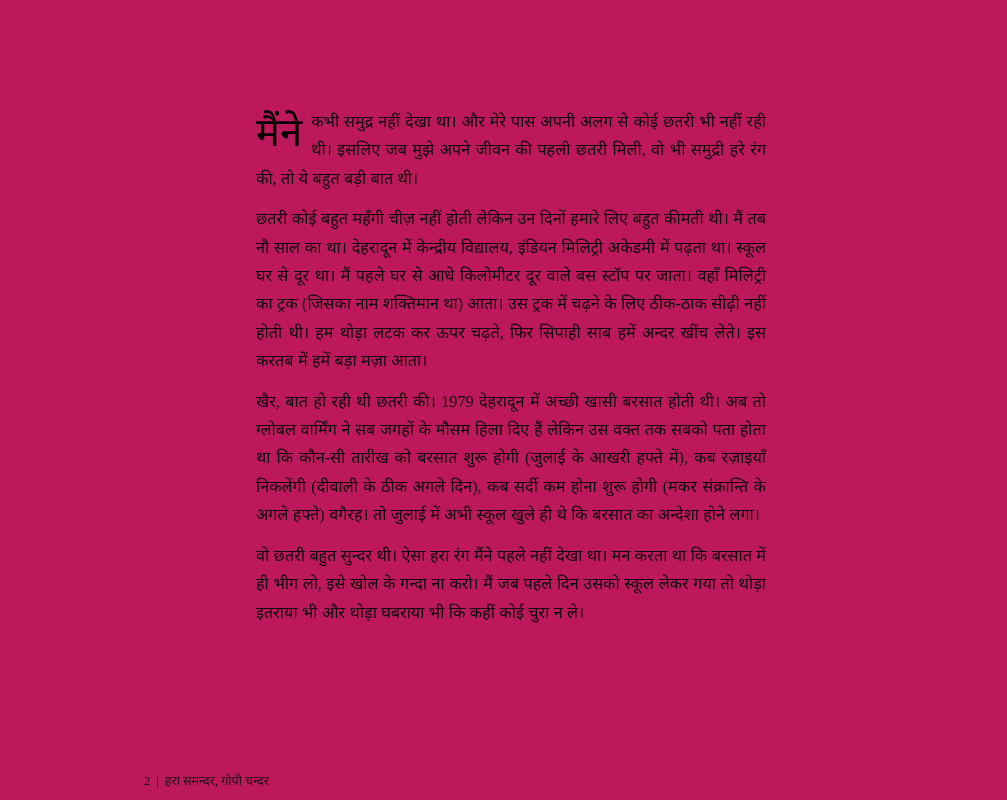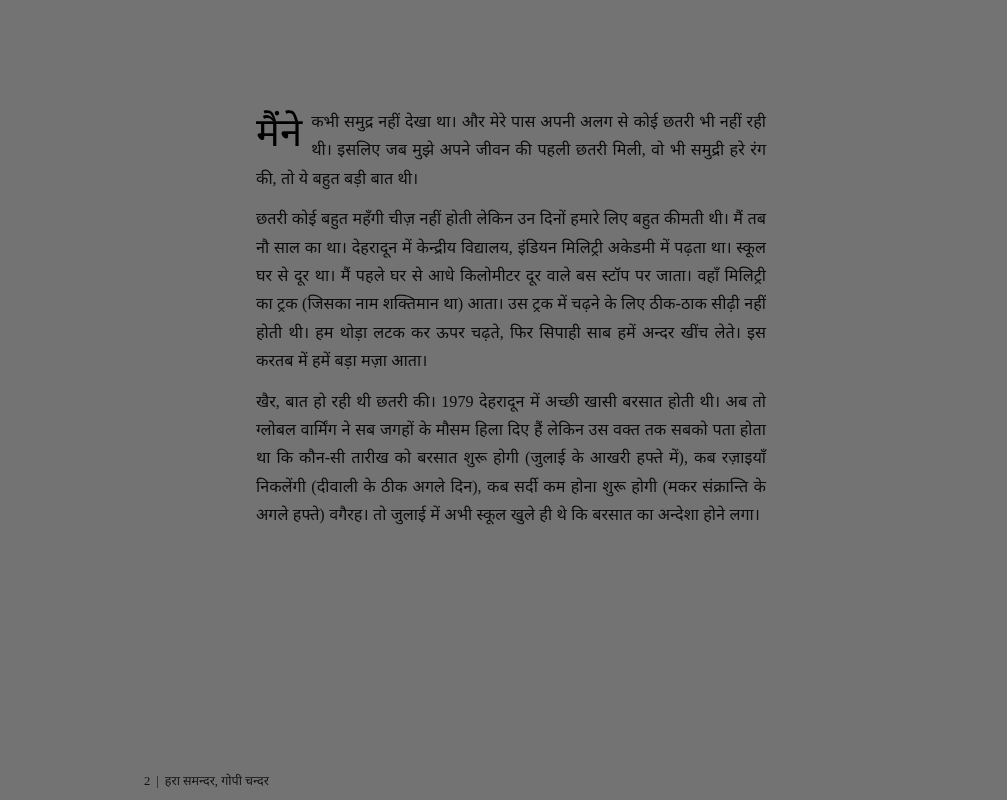--- a/index.html
+++ b/index.html
@@ -5,21 +5,21 @@
   html, body {
     margin: 0;
     padding: 0;
     background: #ffffff;
   }
 
   .page {
     position: relative;
     width: 1007px;
     height: 800px;
-    background: #737373;
+    background: #be185d;
     overflow: hidden;
     font-family: "Liberation Serif", "DejaVu Serif", serif;
     color: #000000;
     -webkit-font-smoothing: antialiased;
   }
 
   
   .text-column {
     position: absolute;
     left: 256px;
@@ -88,20 +88,23 @@
 
     <p class="para">
       <span>छतरी कोई बहुत महँगी चीज़ नहीं होती लेकिन उन दिनों हमारे लिए बहुत कीमती थी। मैं तब नौ साल का था। देहरादून में केन्द्रीय विद्यालय, इंडियन मिलिट्री अकेडमी में पढ़ता था। स्कूल घर से दूर था। मैं पहले घर से आधे किलोमीटर दूर वाले बस स्टॉप पर जाता। वहाँ मिलिट्री का ट्रक (जिसका नाम शक्तिमान था) आता। उस ट्रक में चढ़ने के लिए ठीक-ठाक सीढ़ी नहीं होती थी। हम थोड़ा लटक कर ऊपर चढ़ते, फिर सिपाही साब हमें अन्दर खींच लेते। इस करतब में हमें बड़ा मज़ा आता।</span>
     </p>
 
     <p class="para">
       <span>खैर, बात हो रही थी छतरी की। 1979 देहरादून में अच्छी खासी बरसात होती थी। अब तो ग्लोबल वार्मिंग ने सब जगहों के मौसम हिला दिए हैं लेकिन उस वक्त तक सबको पता होता था कि कौन-सी तारीख को बरसात शुरू होगी (जुलाई के आखरी हफ्ते में), कब रज़ाइयाँ निकलेंगी (दीवाली के ठीक अगले दिन), कब सर्दी कम होना शुरू होगी (मकर संक्रान्ति के अगले हफ्ते) वगैरह। तो जुलाई में अभी स्कूल खुले ही थे कि बरसात का अन्देशा होने लगा।</span>
     </p>
 
 
+    <p class="para">
+      <span>वो छतरी बहुत सुन्दर थी। ऐसा हरा रंग मैंने पहले नहीं देखा था। मन करता था कि बरसात में ही भीग लो, इसे खोल के गन्दा ना करो। मैं जब पहले दिन उसको स्कूल लेकर गया तो थोड़ा इतराया भी और थोड़ा घबराया भी कि कहीं कोई चुरा न ले।</span>
+    </p>
 
   </div>
 
   <div class="page-footer">
     <span>2</span><span class="footer-sep">|</span><span>हरा समन्दर, गोपी चन्दर</span>
   </div>
 
 </div>
 
 </body></html>

